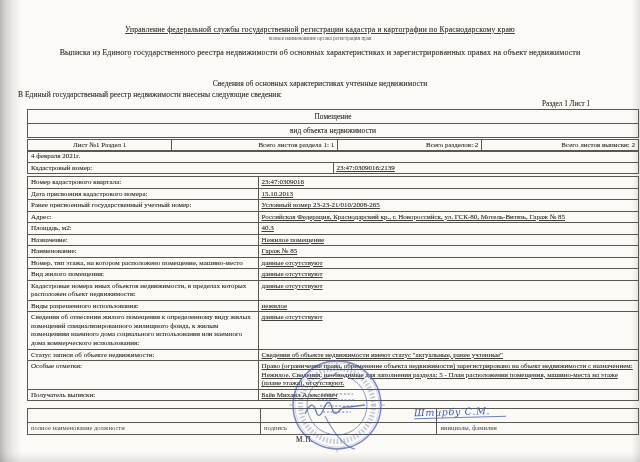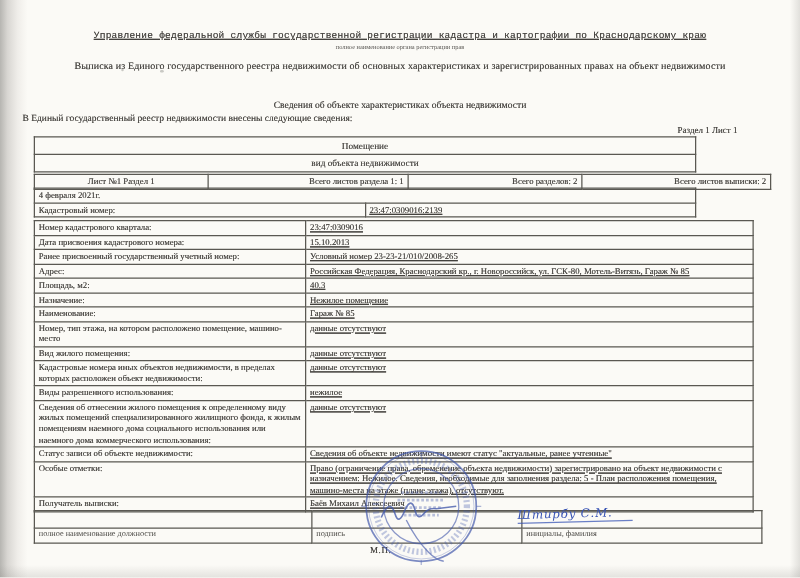--- a/index.html
+++ b/index.html
@@ -23,21 +23,21 @@
   .paper::before{
     content:"";position:absolute;top:0;right:0;width:8px;height:100%;
     background:linear-gradient(270deg,rgba(120,118,114,.20),rgba(0,0,0,0));
   }
   .smudge{position:absolute;background:rgba(110,108,104,.35);border-radius:1px;}
 
   .ink{ text-shadow:0 0 .5px rgba(70,68,64,.65); }
 
   .hdr-org{
     position:absolute;left:40px;width:560px;top:25px;
-    font-size:7.6px;text-align:center;text-decoration:underline;letter-spacing:.2px;font-family:Liberation Mono, monospace;
+    font-size:7.6px;text-align:center;text-decoration:underline;letter-spacing:.2px;
   }
   .hdr-caption{
     position:absolute;left:40px;width:560px;top:35px;
     font-size:5.1px;text-align:center;color:#5a5854;
   }
   .hdr-title{
     position:absolute;left:20px;width:600px;top:48px;
     font-size:8px;text-align:center;letter-spacing:.1px;
   }
   .sec-title{
@@ -53,21 +53,21 @@
   }
 
   table{border-collapse:collapse;table-layout:fixed;}
   td{
     border:1px solid #5a5852;
     font-size:7px;line-height:1.22;
     padding:1px 3px;vertical-align:top;
     overflow:hidden;
   }
   .t{position:absolute;left:27px;width:561px;}
-  .t table{width:530px;}
+  .t table{width:612px;}
 
   .t-objtype{top:109px;}
   .t-objtype td{text-align:center;font-size:7.4px;padding:2px 3px;}
   .t-sheetinfo{top:139px;}
   .t-sheetinfo td{text-align:right;}
   .t-sheetinfo td:first-child{text-align:center;}
   .t-date{top:150px;}
   .t-main{top:176px;}
   .col-label{width:210px;}
   .col-value{width:351px;text-decoration:underline;}
@@ -99,21 +99,21 @@
 
 <div class="paper">
 
   <div class="smudge" style="left:69px;top:54px;width:3px;height:2px;"></div>
   <div class="smudge" style="left:97px;top:55px;width:2px;height:2px;"></div>
   <div class="smudge" style="left:128px;top:56px;width:3px;height:2px;"></div>
 
   <div class="hdr-org ink">Управление федеральной службы государственной регистрации кадастра и картографии по Краснодарскому краю</div>
   <div class="hdr-caption">полное наименование органа регистрации прав</div>
   <div class="hdr-title ink">Выписка из Единого государственного реестра недвижимости об основных характеристиках и зарегистрированных правах на объект недвижимости</div>
-  <div class="sec-title ink">Сведения об объекте характеристиках объекта недвижимости</div>
+  <div class="sec-title ink">Сведения об основных характеристиках учтенные недвижимости</div>
   <div class="intro ink">В Единый государственный реестр недвижимости внесены следующие сведения:</div>
   <div class="sheet-ref ink">Раздел 1 Лист 1</div>
 
   <div class="t t-objtype">
     <table>
       <tbody>
           <tr>
         <td class="ink">Помещение</td>
       </tr>
       <tr>

